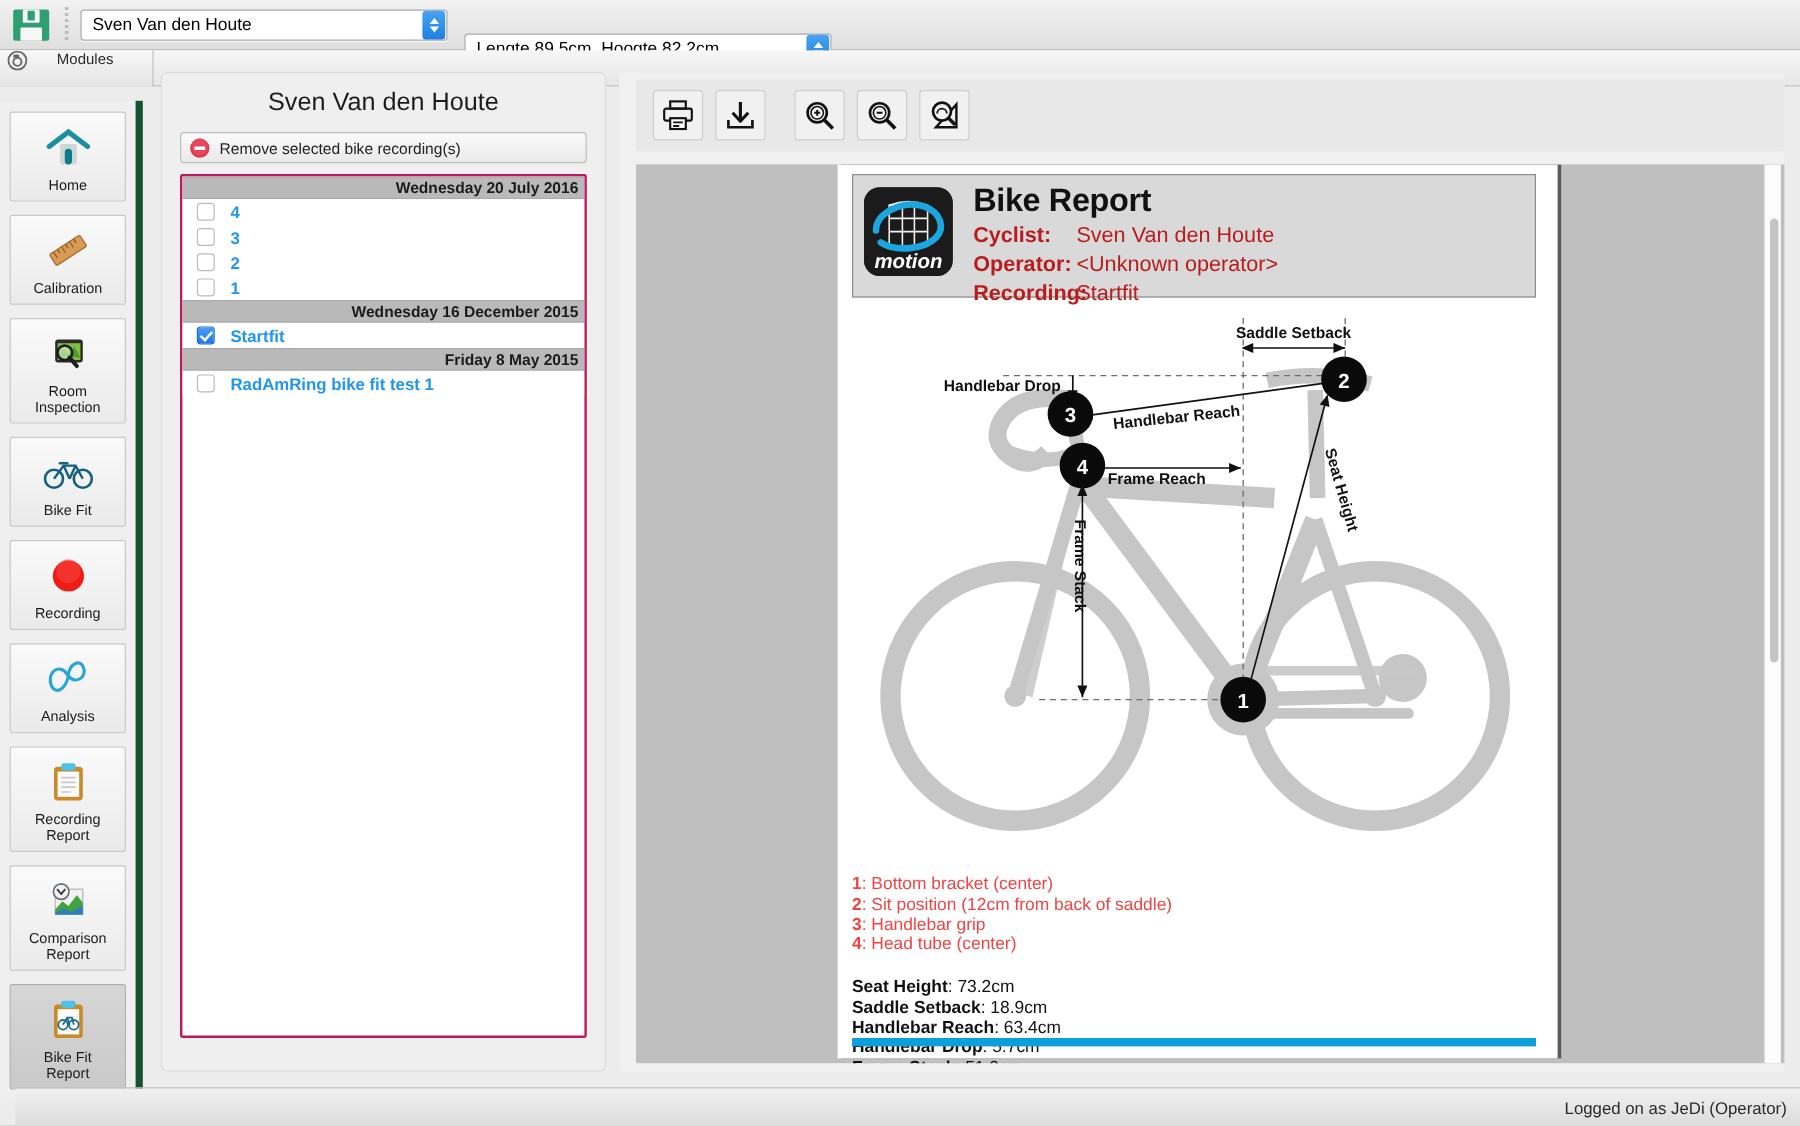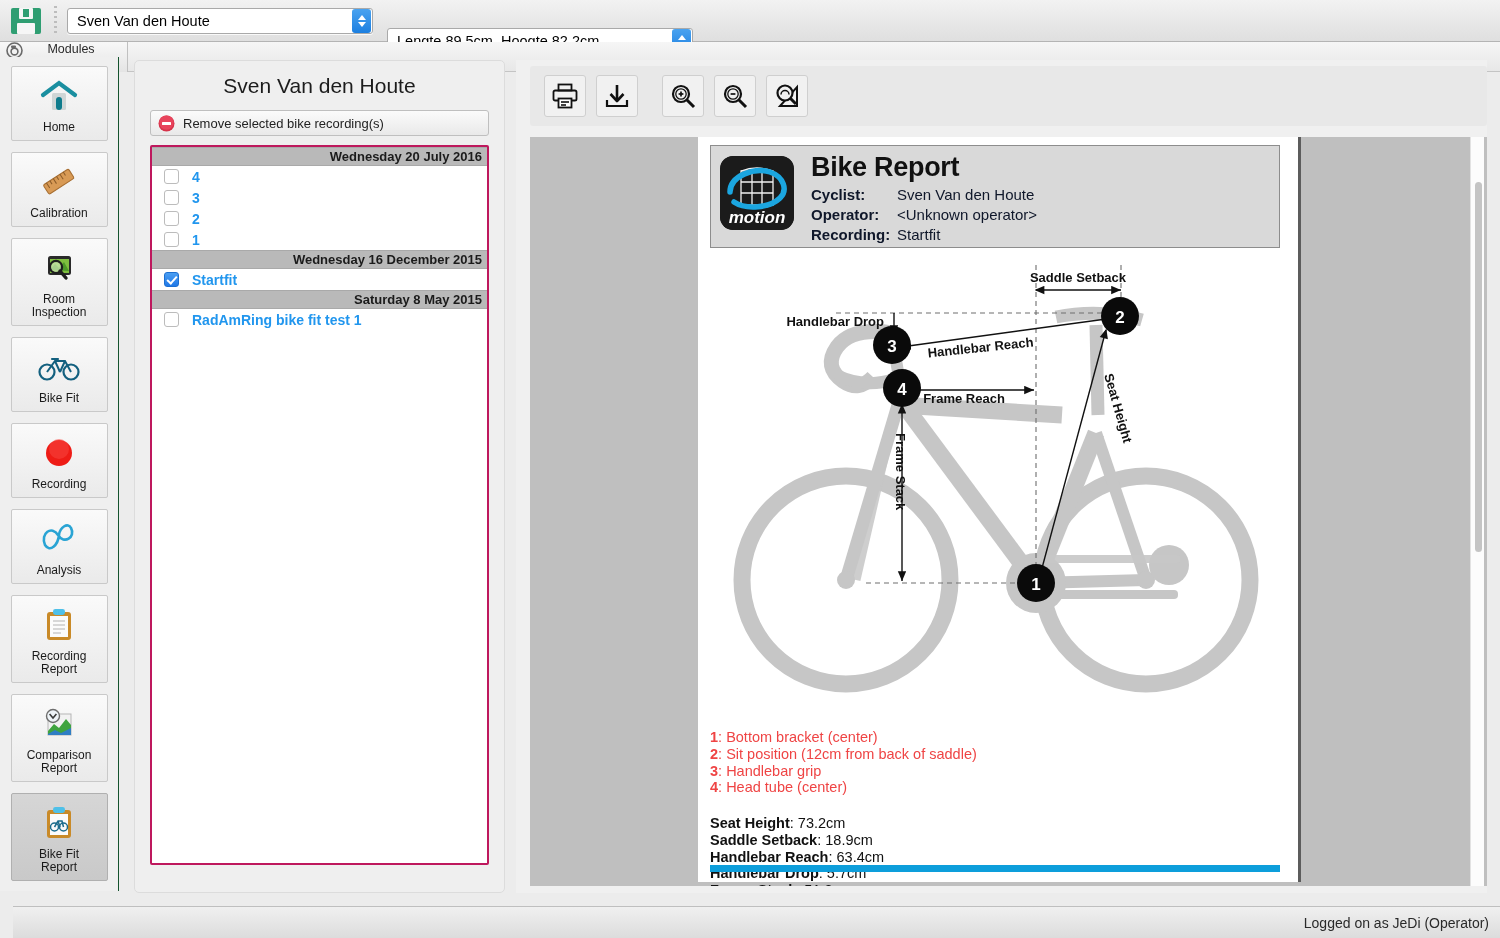--- a/index.html
+++ b/index.html
@@ -59,22 +59,22 @@
     position: absolute; left: 0; top: 0; width: 128px; height: 30px;
     background: linear-gradient(to bottom, #f8f8f8, #e4e4e4);
     border-right: 1px solid #c0c0c0;
     display: flex; cursor: pointer;
   }
   #modules-tab .mt-icon { margin-left: 6px; }
   #modules-tab .mt-label { flex: 1; text-align: center; font-size: 12.5px; color: #2b2b2b; padding-right: 8px; }
 
   
   #sidebar {
-    position: absolute; left: 0; top: 57px; width: 119px; height: 834px;
-    background: #efefef; border-right: 1px solid #14532d;
+    position: absolute; left: 0; top: 84px; width: 119px; height: 834px;
+    background: #efefef; border-right: 6px solid #14532d;
     padding-top: 9px;
   }
   .mod {
     width: 97px; margin: 0 auto 11px auto;
     background: linear-gradient(to bottom, #fafafa, #eaeaea);
     border: 1px solid #c9c9c9; border-radius: 2px;
     display: flex; flex-direction: column; align-items: center;
     padding: 9px 2px 6px 2px; cursor: pointer;
   }
   .mod.active { background: linear-gradient(to bottom, #d6d6d6, #c9c9c9); border-color: #b0b0b0; }
@@ -159,21 +159,21 @@
     position: absolute; left: 12px; top: 8px; width: 570px; height: 103px;
     background: #d9d9d9; border: 1px solid #8d8d8d;
     display: flex; align-items: flex-start;
   }
   #logo {
     width: 74px; height: 74px; margin: 10px 0 0 9px; background: #1b1b1b;
     border-radius: 13px; flex: none; position: relative; overflow: hidden;
   }
   #rep-head-txt { margin-left: 17px; margin-top: 6px; }
   #rep-title { font-size: 27px; font-weight: bold; color: #111; letter-spacing: -0.3px; }
-  .meta-row { display: flex; margin-top: 3px; font-size: 15px; color: #0f172a; }
+  .meta-row { display: flex; margin-top: 3px; font-size: 18px; color: #b91c1c; }
   .meta-row .mk { width: 86px; font-weight: bold; }
   .meta-row .mv { }
 
   #bike-svg { position: absolute; left: 8px; top: 118px; }
 
   #notes { position: absolute; left: 12px; top: 592px; font-size: 14.5px; color: #ef4444; line-height: 16.8px; }
   #notes .nline b { font-weight: bold; }
   #measures { position: absolute; left: 12px; top: 678px; font-size: 14.5px; color: #111; line-height: 16.8px; }
   #measures .mline b { font-weight: bold; }
   #blue-bar { position: absolute; left: 12px; bottom: 10px; width: 570px; height: 7px; background: #0d9edb; }
@@ -395,21 +395,21 @@
 
     <div class="grp-hdr">
       <span>Wednesday 16 December 2015</span>
     </div>
     <div class="rec-row">
       <span class="cb on"></span>
       <span class="rlabel">Startfit</span>
     </div>
 
     <div class="grp-hdr">
-      <span>Saturday 8 May 2015</span>
+      <span>Friday 8 May 2015</span>
     </div>
     <div class="rec-row">
       <span class="cb"></span>
       <span class="rlabel">RadAmRing bike fit test 1</span>
     </div>
   </div>
 </div>
 
 <div id="reportpanel">
 

